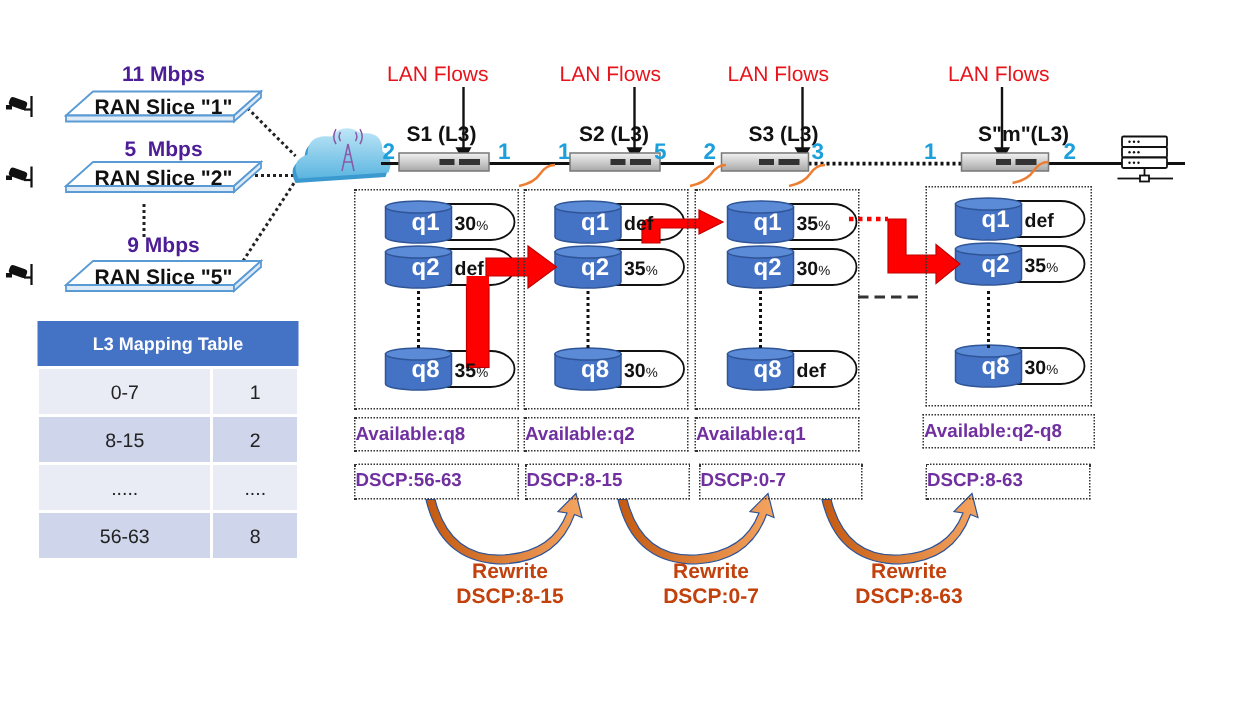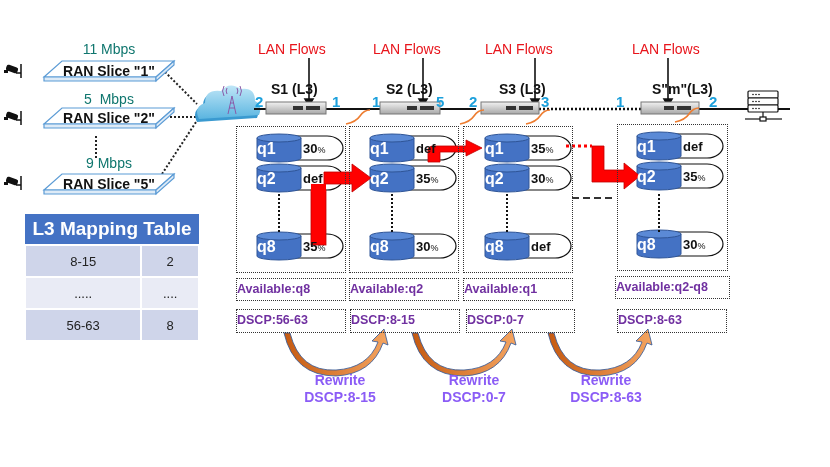--- a/index.html
+++ b/index.html
@@ -1,33 +1,33 @@
 <!DOCTYPE html>
 <html><head>
 <meta charset="utf-8">
 <style>
   html, body { margin:0; padding:0; background:#ffffff; }
   body { width:830px; height:467px; position:relative; overflow:hidden; font-family:"Liberation Sans", sans-serif; }
   .abs { position:absolute; }
-  .blue-lbl { color:#0f766e; font-weight:normal; font-size:14px; text-align:center; }
+  .blue-lbl { color:#4c1d95; font-weight:bold; font-size:14px; text-align:center; }
   .slice { position:absolute; width:130px; height:22px; }
   .slice-text { position:absolute; left:0; right:0; top:2px; text-align:center; font-weight:bold; font-size:14px; color:#111; }
   .red-lbl { color:#e8141b; font-size:14px; white-space:nowrap; }
   .sw-lbl { font-weight:bold; font-size:14px; color:#111; white-space:nowrap;margin-left:19px; }
   .port { color:#1ca0dc; font-weight:bold; font-size:15px; }
   .panel { position:absolute; border:1px dotted #333; box-sizing:border-box; }
   .avail, .dscp { position:absolute; border:1px dotted #333; box-sizing:border-box; color:#7030a0; font-weight:bold; font-size:12.5px; text-align:left; line-height:20px; }
-  .rewrite { position:absolute; color:#8b5cf6; font-weight:bold; font-size:14px; text-align:center; line-height:17px; }
+  .rewrite { position:absolute; color:#c2410c; font-weight:bold; font-size:14px; text-align:center; line-height:17px; }
   table.map { position:absolute; left:24px; top:214px; width:176px; border-collapse:collapse; font-size:13px; color:#222; }
-  table.map th { background:#4472c4; color:#fff; font-weight:bold; height:28px; font-size:19px; }
+  table.map th { background:#4472c4; color:#fff; font-weight:bold; height:28px; font-size:12px; }
   table.map td { text-align:center; height:28px; border:2px solid #fff; }
   table.map tr.odd td { background:#cfd5ea; }
   table.map tr.even td { background:#e9ebf5; }
   .q { position:absolute; width:82px; height:26px; }
-  .q-label { position:absolute; left:0; width:36px; top:4px; text-align:left; color:#fff; font-weight:bold; font-size:16px; }
+  .q-label { position:absolute; left:0; width:36px; top:4px; text-align:right; color:#fff; font-weight:bold; font-size:16px; }
   .q-pct { position:absolute; left:46px; top:5px; font-weight:bold; font-size:13px; color:#111; }
   .q-pct small { font-size:9px; font-weight:normal; }
 </style>
 </head>
 <body>
 
 <svg class="abs" style="left:0;top:0" width="830" height="467">
   <defs>
     <linearGradient id="swg" x1="0" y1="0" x2="0" y2="1">
       <stop offset="0" stop-color="#f2f2f2"></stop>
@@ -290,20 +290,24 @@
     </div>
 </div>
 
 <table class="map">
   <thead>
       <tr>
         <th colspan="2">L3 Mapping Table</th>
       </tr>
     </thead>
   <tbody>
+    <tr class="even">
+        <td>0-7</td>
+        <td>1</td>
+      </tr>
     <tr class="odd">
         <td>8-15</td>
         <td>2</td>
       </tr>
     <tr class="even">
         <td>.....</td>
         <td>....</td>
       </tr>
     <tr class="odd">
         <td>56-63</td>

